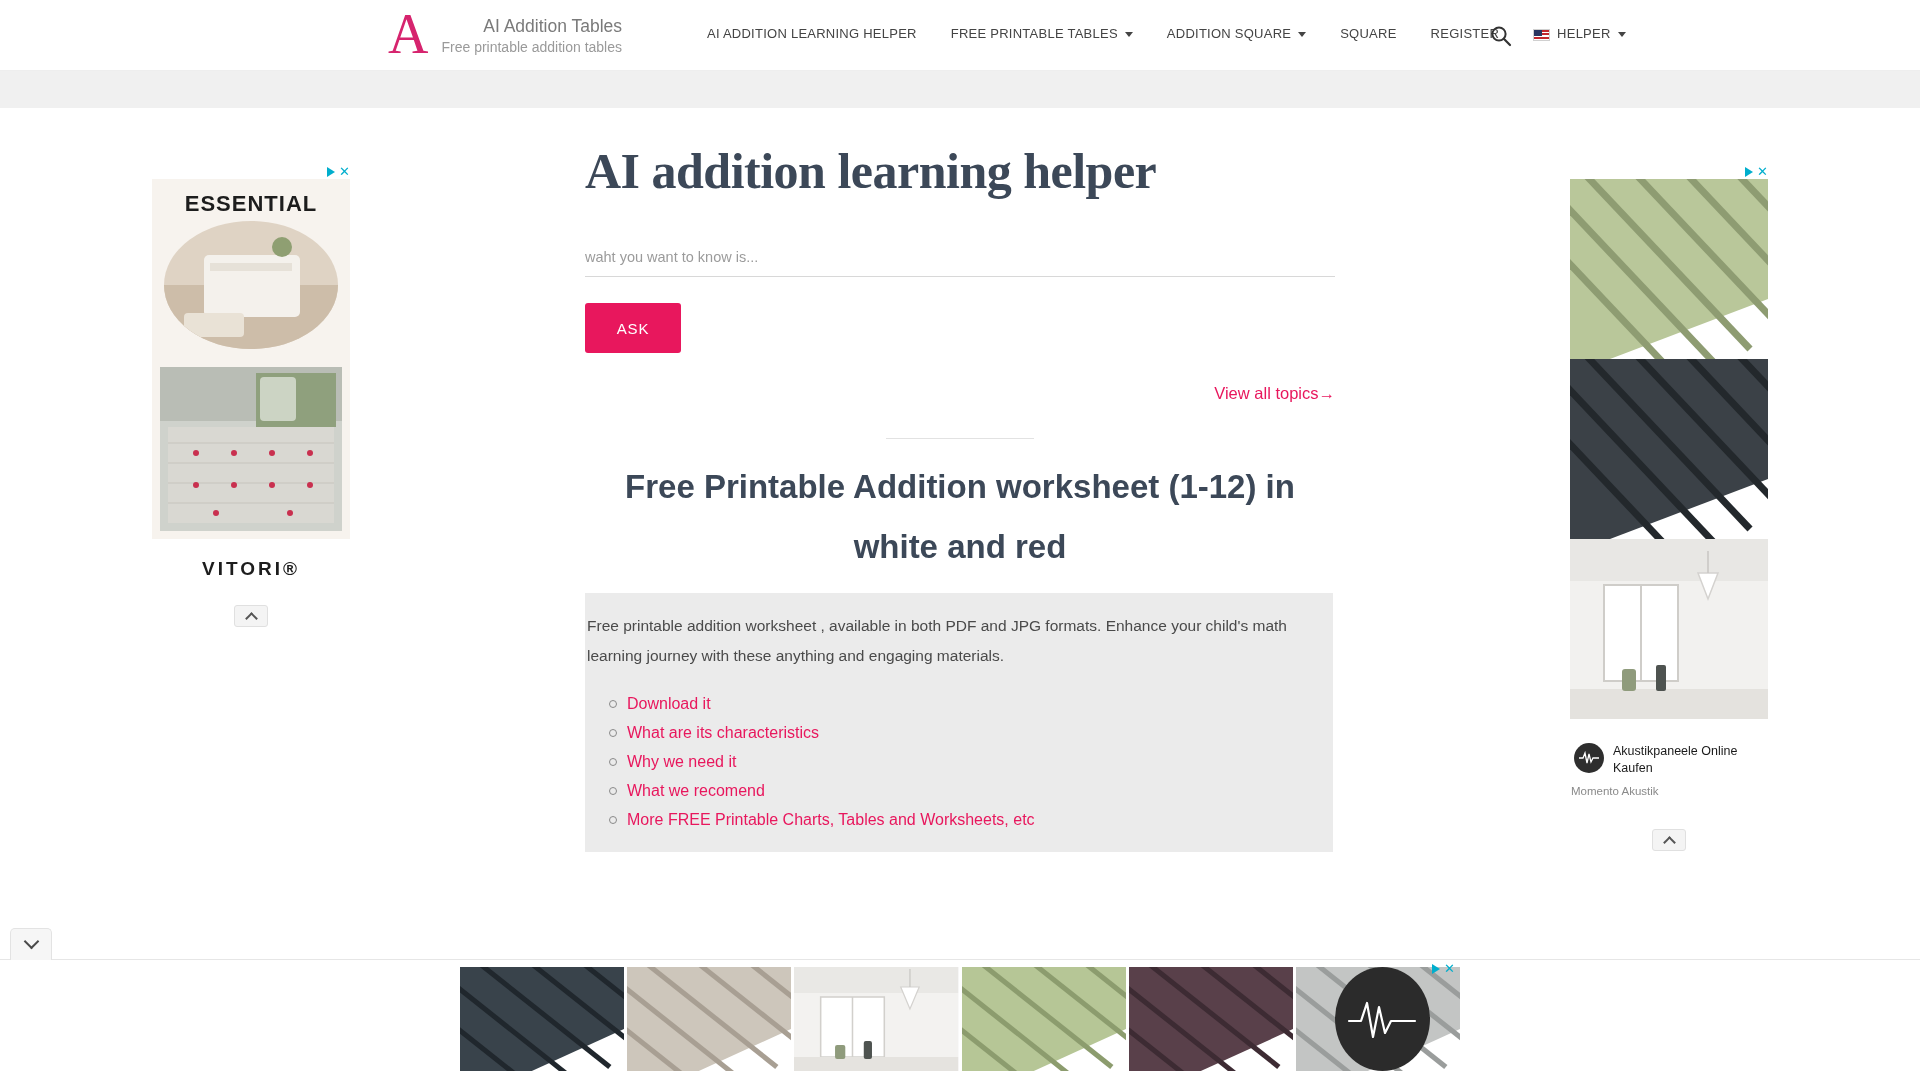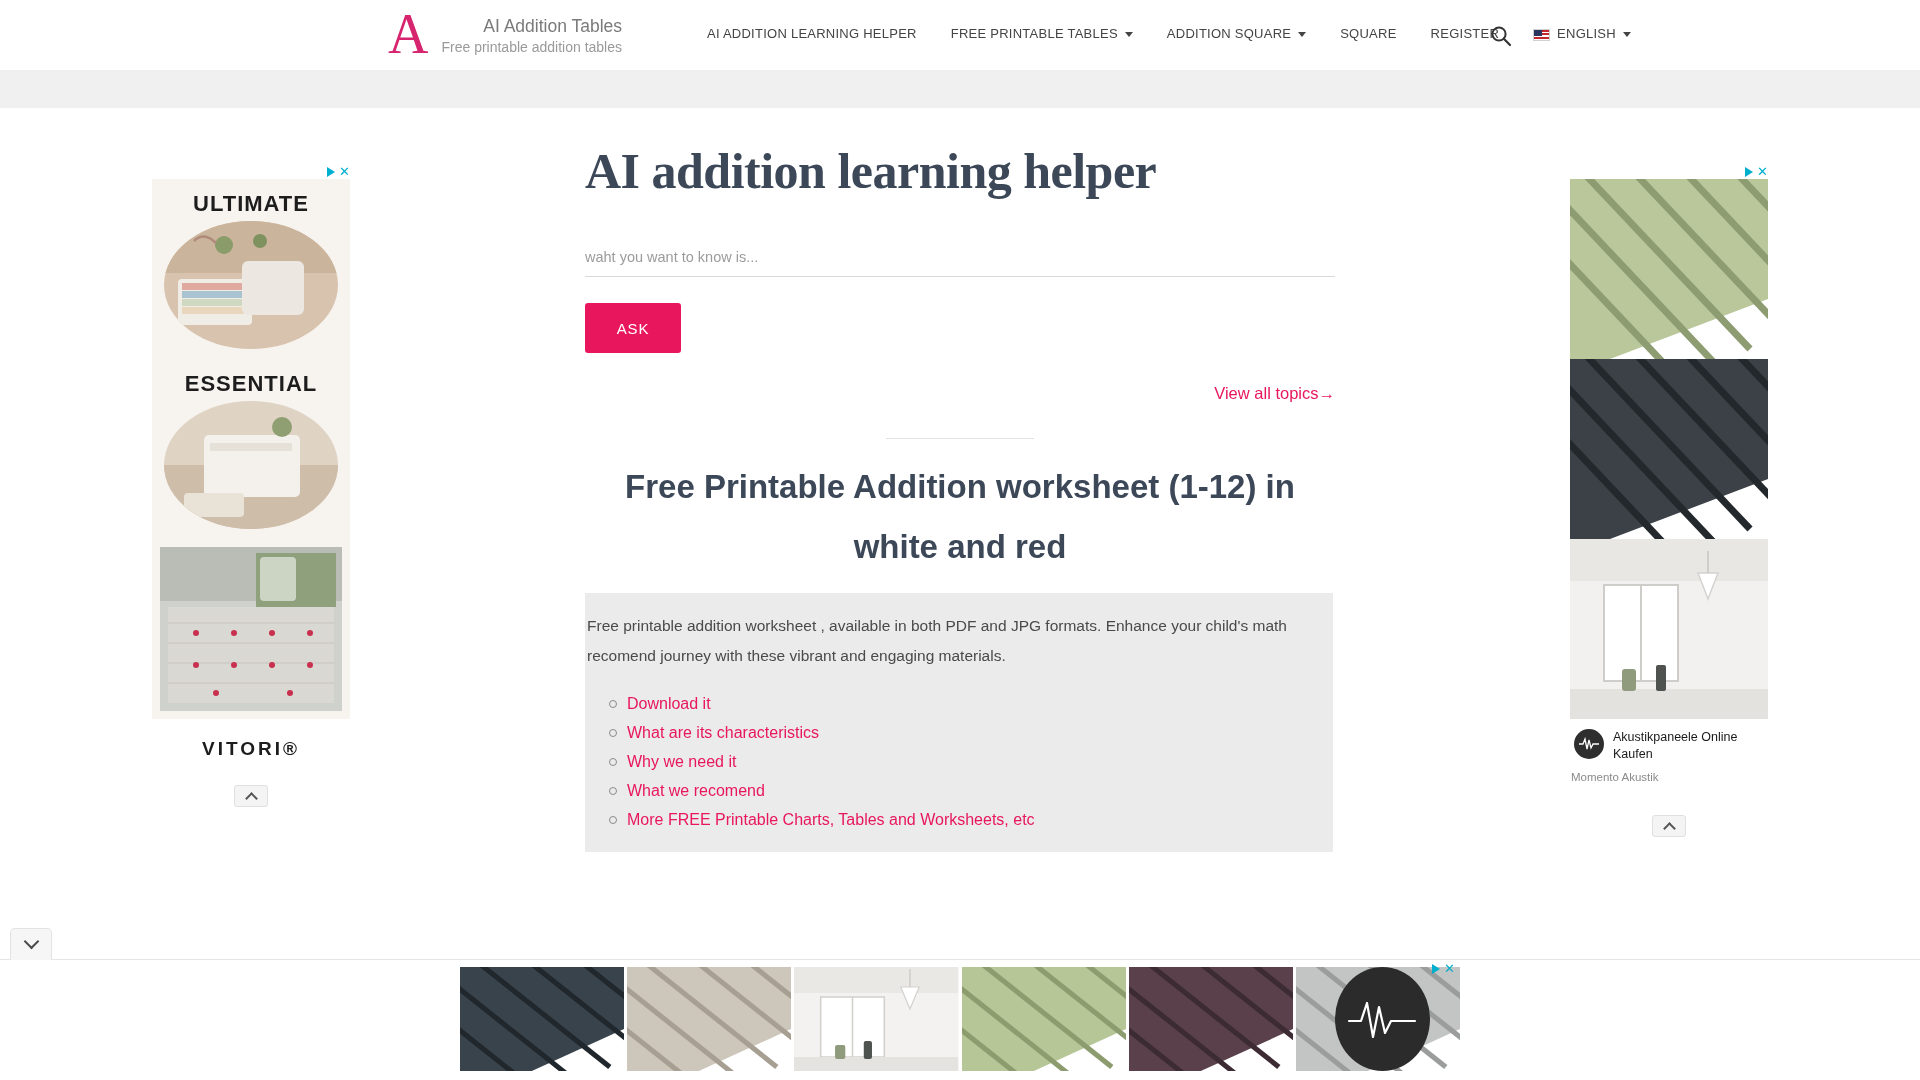--- a/index.html
+++ b/index.html
@@ -257,21 +257,21 @@
     border-radius: 3px;
     display: flex; align-items: center; justify-content: center;
     cursor: pointer;
   }
 
   
   .rad { width: 198px; height: 180px; overflow: hidden; position: relative; background:#eee; }
   .rad-foot {
     width: 198px; background: #ffffff;
     padding: 10px 4px 6px 4px;
-    display: flex; gap: 9px; align-items: flex-start;
+    display: flex; gap: 9px; align-items: flex-start; margin-top: 14px;
   }
   .rad-avatar {
     width: 30px; height: 30px; border-radius: 50%;
     background: #2e2e2e; flex: 0 0 30px;
     display: flex; align-items: center; justify-content: center;
   }
   .rad-t1 { font-size: 12.5px; color: #1a1a1a; line-height: 17px; }
   .rad-t2 { font-size: 11.5px; color: #8a8a8a; line-height: 16px; margin-top: 0; padding-left: 1px;}
 
   
@@ -354,59 +354,41 @@
       <span class="caret"></span>
     </div>
     <div class="nav-item">
       <span>SQUARE</span>
     </div>
     <div class="nav-item">
       <span>REGISTER</span>
     </div>
     <div class="nav-item">
       <span class="flag"></span>
-      <span>ENGLISH</span>
+      <span>HELPER</span>
       <span class="caret"></span>
     </div>
   </div>
 
   <div class="search-btn">
     <svg width="22" height="22" viewBox="0 0 22 22">
       <circle cx="9" cy="9" r="6.6" fill="none" stroke="#333" stroke-width="2"></circle>
       <line x1="13.8" y1="13.8" x2="20" y2="20" stroke="#333" stroke-width="2.2" stroke-linecap="round"></line>
     </svg>
   </div>
 </div>
 
 <div class="subbar"></div>
 
 <div class="ad-left">
   <div class="ad-label">
     <span class="ad-tri"></span>
     <span class="ad-x">✕</span>
   </div>
 
-  <div class="ad-card">
-    <div class="cap">ULTIMATE</div>
-    <div class="ad-photo">
-      <svg class="panel-swatch" viewBox="0 0 174 128" preserveAspectRatio="none">
-        <rect width="174" height="128" fill="#d8c3ae"></rect>
-        <rect x="0" y="0" width="174" height="52" fill="#cbb49c"></rect>
-        <rect x="14" y="58" width="74" height="46" rx="4" fill="#f0ece6"></rect>
-        <rect x="18" y="62" width="66" height="7" fill="#e0a9a0"></rect>
-        <rect x="18" y="70" width="66" height="7" fill="#a9c4d0"></rect>
-        <rect x="18" y="78" width="66" height="7" fill="#cfd8c0"></rect>
-        <rect x="18" y="86" width="66" height="7" fill="#e8d6bd"></rect>
-        <rect x="78" y="40" width="62" height="54" rx="6" fill="#ece7e0"></rect>
-        <circle cx="60" cy="24" r="9" fill="#8a9c6a"></circle>
-        <circle cx="96" cy="20" r="7" fill="#7e9260"></circle>
-        <path d="M30 20 q10 -10 22 2" stroke="#b08a7a" stroke-width="2.5" fill="none"></path>
-      </svg>
-    </div>
-  </div>
 
   <div class="ad-card">
     <div class="cap">ESSENTIAL</div>
     <div class="ad-photo">
       <svg class="panel-swatch" viewBox="0 0 174 128" preserveAspectRatio="none">
         <rect width="174" height="128" fill="#dfd3c4"></rect>
         <rect x="0" y="64" width="174" height="64" fill="#cdbda9"></rect>
         <rect x="40" y="34" width="96" height="62" rx="5" fill="#f4f1ec"></rect>
         <rect x="46" y="42" width="82" height="8" fill="#e6e1d8"></rect>
         <circle cx="118" cy="26" r="10" fill="#8f9f72"></circle>
@@ -530,21 +512,21 @@
 
   <button class="ask-btn">ASK</button>
 
   <a class="view-all">View all topics→</a>
 
   <div class="divider"></div>
 
   <h2 class="worksheet-title">Free Printable Addition worksheet (1-12) in white and red</h2>
 
   <div class="panel">
-    <p>Free printable addition worksheet , available in both PDF and JPG formats. Enhance your child's math recomend journey with these vibrant and engaging materials.</p>
+    <p>Free printable addition worksheet , available in both PDF and JPG formats. Enhance your child's math learning journey with these anything and engaging materials.</p>
     <ul>
       <li><a>Download it</a></li>
       <li><a>What are its characteristics</a></li>
       <li><a>Why we need it</a></li>
       <li><a>What we recomend</a></li>
       <li><a>More FREE Printable Charts, Tables and Worksheets, etc</a></li>
     </ul>
   </div>
 </div>
 

